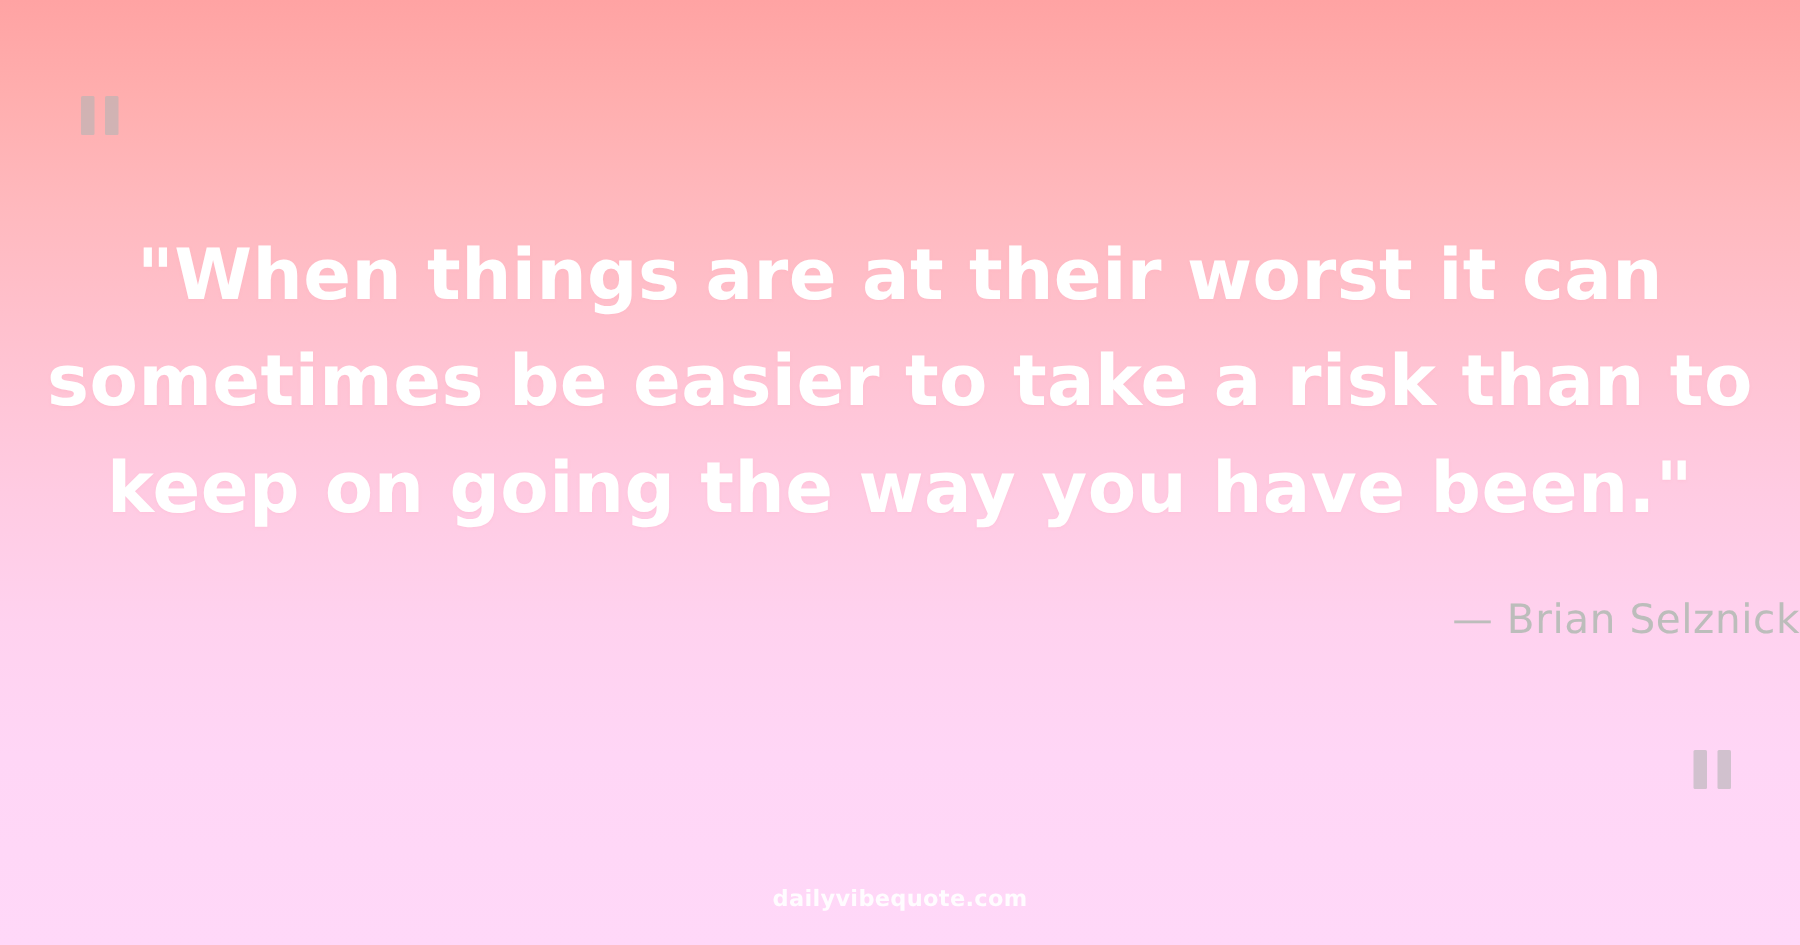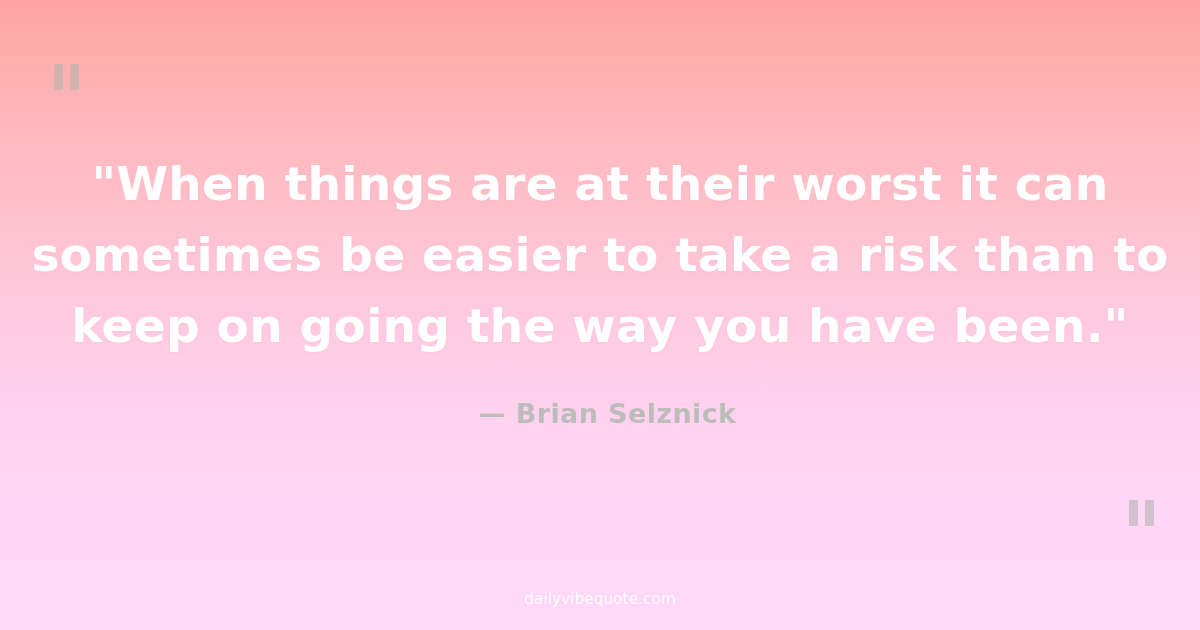--- a/index.html
+++ b/index.html
@@ -68,36 +68,36 @@
     font-weight: 700;
     line-height: 71px;
     letter-spacing: 0.3px;
     text-shadow: 0 1px 2px rgba(255, 170, 190, 0.25);
   }
   #quote-author {
     position: absolute;
     left: 0;
     right: 0;
     top: 398px;
-    text-align: center;
+    text-align: right;
     color: rgba(176, 186, 178, 0.85);
     font-size: 27px;
-    font-weight: 700;
+    font-weight: 400;
     letter-spacing: 0.4px;
     margin-left: 15px;
   }
   #site-watermark {
     position: absolute;
     left: 0;
     right: 0;
     bottom: 22px;
     text-align: center;
     color: rgba(255, 255, 255, 0.92);
     font-size: 15px;
-    font-weight: 400;
+    font-weight: 700;
     letter-spacing: 0.2px;
   }
 </style>
 </head>
 <body>
 
 <div id="quote-card">
 
   <div class="quote-mark" id="quote-mark-open">
     <span class="bar"></span><span class="bar"></span>

